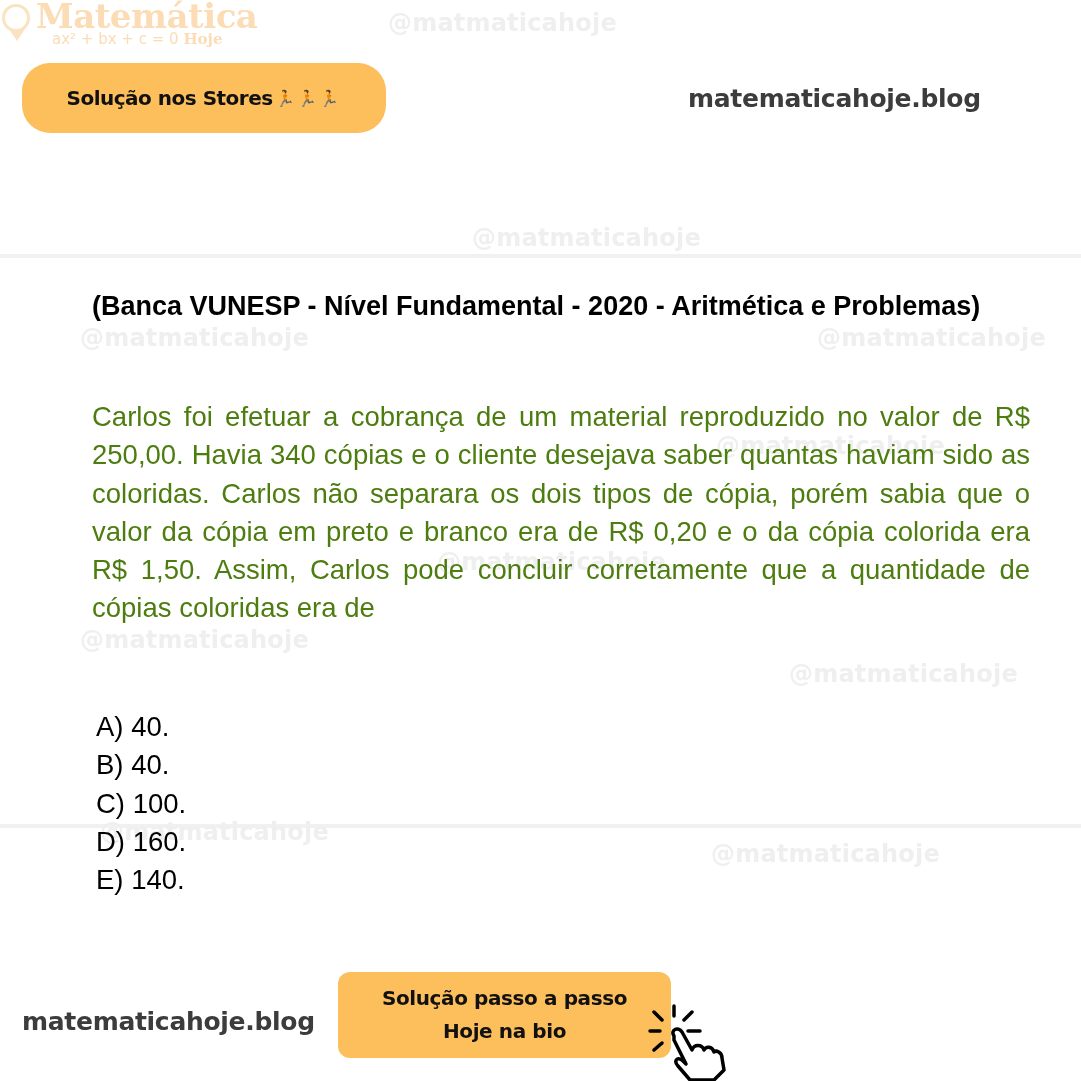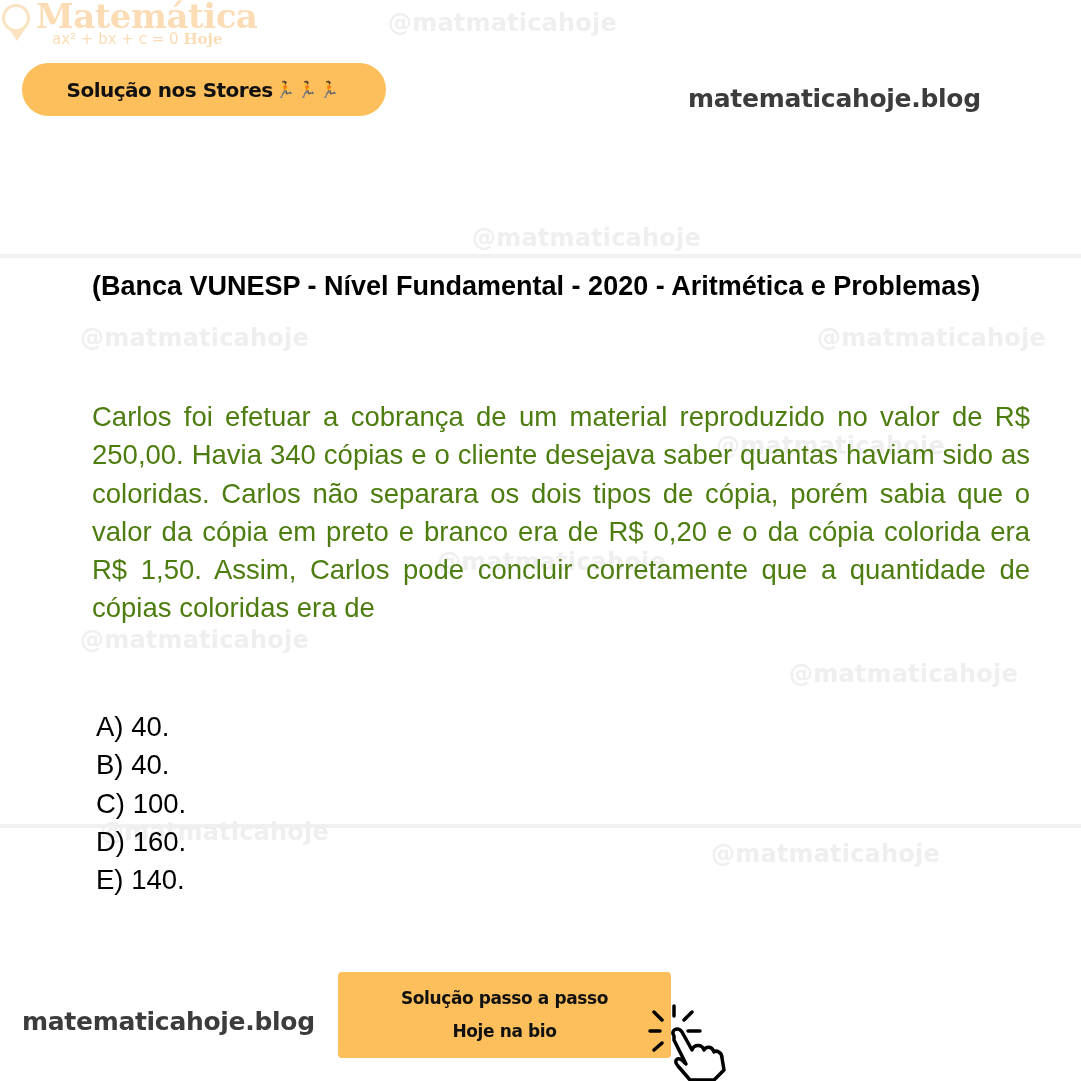--- a/index.html
+++ b/index.html
@@ -42,56 +42,56 @@
     }
     .logo-sub b { font-family: "DejaVu Serif", serif; }
 
     
     .pill {
       position: absolute; background: #fdbe5c; color: #111;
       font-family: "DejaVu Sans", sans-serif; font-weight: bold; z-index: 2;
       display: flex; align-items: center; justify-content: center; cursor: pointer;
     }
     .stores-btn {
-      left: 22px; top: 63px; width: 364px; height: 53px; border-radius: 28px;
+      left: 22px; top: 63px; width: 364px; height: 70px; border-radius: 28px;
       font-size: 20px; letter-spacing: -0.5px; text-align: right;
     }
     .runners { margin-left: 3px; font-size: 16px; color: #d84a3a; letter-spacing: 2px; }
     .runners span:nth-child(2) { color: #777; }
 
     .blog-top {
       left: 688px; top: 84px; font-family: "DejaVu Sans", sans-serif; font-weight: bold;
       font-size: 25px; color: #3c3c3c; letter-spacing: -0.3px; z-index: 2;
     }
 
     
     .q-title {
-      position: absolute; left: 92px; top: 268px; width: 938px; z-index: 2;
+      position: absolute; left: 92px; top: 288px; width: 938px; z-index: 2;
       font-weight: bold; font-size: 27px; line-height: 37px; color: #000;
       text-align: justify; text-align-last: left;
     }
     .q-body {
       position: absolute; left: 92px; top: 398px; width: 938px; z-index: 2;
       font-size: 27.5px; line-height: 38.3px; color: #4d7c0f;
       text-align: justify; text-align-last: left;
     }
     .options {
       position: absolute; left: 92px; top: 704px; z-index: 2;
       list-style: none; margin: 4px; padding: 0;
       font-size: 27.5px; line-height: 38.3px; color: #000;
     }
 
     
     .blog-bottom {
       left: 22px; top: 1007px; font-family: "DejaVu Sans", sans-serif; font-weight: bold;
       font-size: 25px; color: #3c3c3c; letter-spacing: -0.3px; z-index: 2;
     }
     .bio-btn {
-      left: 338px; top: 972px; width: 333px; height: 86px; border-radius: 4px;
-      flex-direction: column; font-size: 17px; line-height: 33px; letter-spacing: -0.4px;
+      left: 338px; top: 972px; width: 333px; height: 86px; border-radius: 12px;
+      flex-direction: column; font-size: 20px; line-height: 33px; letter-spacing: -0.4px;
     }
     .hand { left: 640px; top: 1000px; width: 90px; height: 81px; z-index: 3; }
   </style>
 </head>
 <body>
 
 <div class="wm" style="left:388px; top:9px;">@matmaticahoje</div>
 <div class="wm" style="left:472px; top:224px;">@matmaticahoje</div>
 <div class="divider" style="top:254px;"></div>
 <div class="wm" style="left:80px; top:324px;">@matmaticahoje</div>

